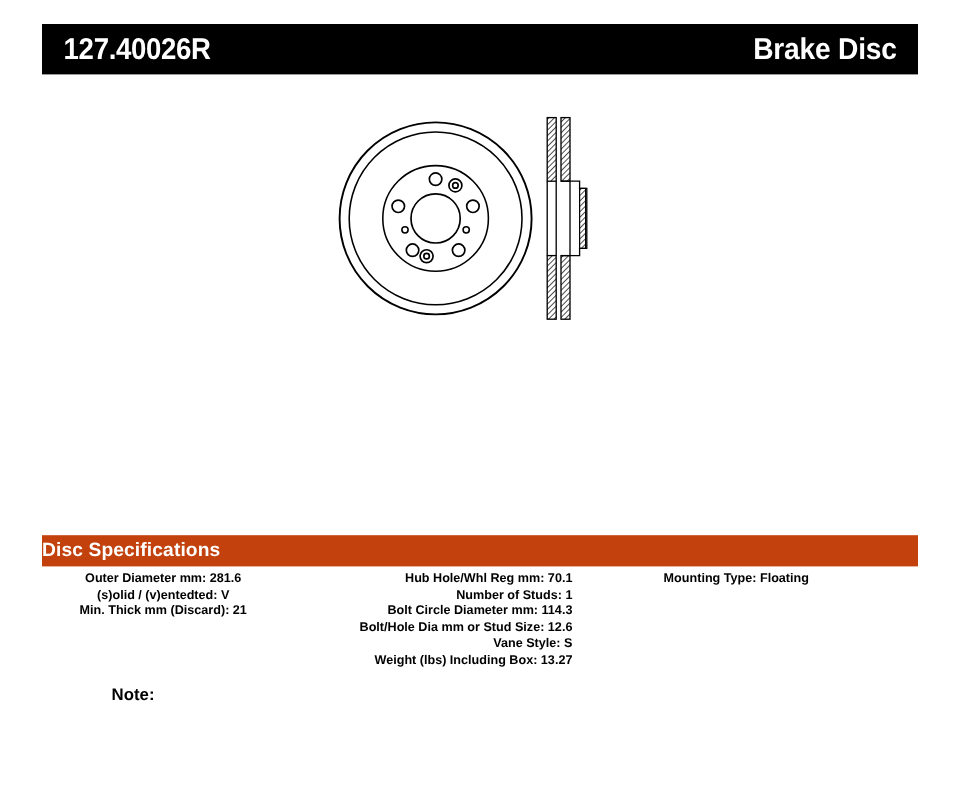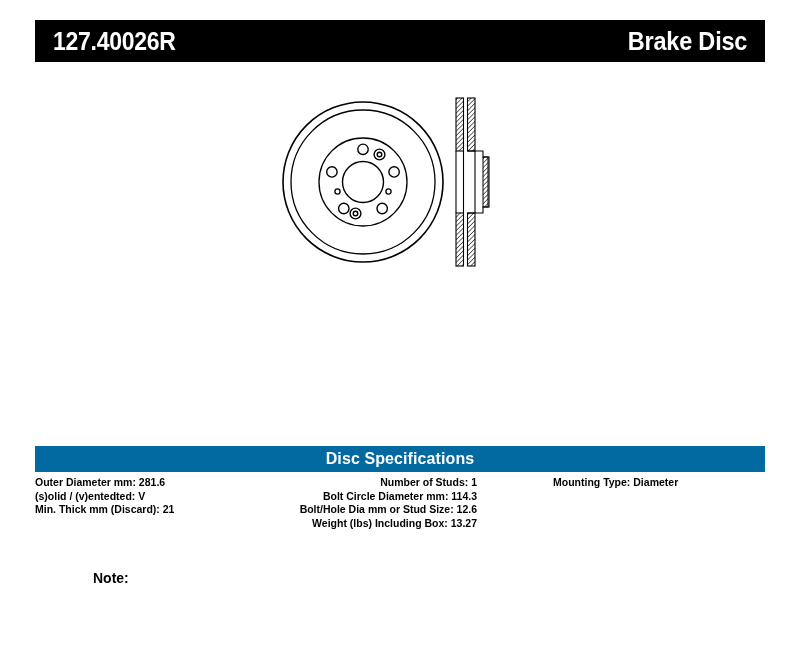--- a/index.html
+++ b/index.html
@@ -64,24 +64,23 @@
     display: block;
   }
 
   
   #spec-header-bar {
     position: absolute;
     left: 35px;
     top: 446px;
     width: 730px;
     height: 26px;
-    background: #0369a1;
+    background: #c2410c;
     display: flex;
     align-items: center;
-    justify-content: center;
     box-sizing: border-box;
   }
   #spec-header-title {
     color: #ffffff;
     font-size: 16px;
     font-weight: bold;
     letter-spacing: 0.1px;
     line-height: 1;
     white-space: nowrap;
   }
@@ -103,21 +102,21 @@
   #spec-col-mid   { width: 235px; }
   #spec-col-right { width: 260px; }
 
   .spec-row {
     font-size: 10.5px;
     font-weight: bold;
     line-height: 13.6px;
     white-space: nowrap;
     color: #000000;
   }
-  #spec-col-left .spec-row  { text-align: left; padding-right: 33px; }
+  #spec-col-left .spec-row  { text-align: center; padding-right: 33px; }
   #spec-col-mid .spec-row   { text-align: right; padding-right: 28px; }
   #spec-col-right .spec-row { text-align: left;  padding-left: 48px; }
 
   
   #note-block {
     position: absolute;
     left: 35px;
     top: 570px;
     width: 730px;
     display: flex;
@@ -204,28 +203,30 @@
 
 <div id="spec-columns">
 
   <div class="spec-col" id="spec-col-left">
     <div class="spec-row">Outer Diameter mm: 281.6</div>
     <div class="spec-row">(s)olid / (v)entedted: V</div>
     <div class="spec-row">Min. Thick mm (Discard): 21</div>
   </div>
 
   <div class="spec-col" id="spec-col-mid">
+    <div class="spec-row">Hub Hole/Whl Reg mm: 70.1</div>
     <div class="spec-row">Number of Studs: 1</div>
     <div class="spec-row">Bolt Circle Diameter mm: 114.3</div>
     <div class="spec-row">Bolt/Hole Dia mm or Stud Size: 12.6</div>
+    <div class="spec-row">Vane Style: S</div>
     <div class="spec-row">Weight (lbs) Including Box: 13.27</div>
   </div>
 
   <div class="spec-col" id="spec-col-right">
-    <div class="spec-row">Mounting Type: Diameter</div>
+    <div class="spec-row">Mounting Type: Floating</div>
   </div>
 
 </div>
 
 <div id="note-block">
   <span id="note-label">Note:</span>
   <span id="note-value"></span>
 </div>
 
 </body></html>

